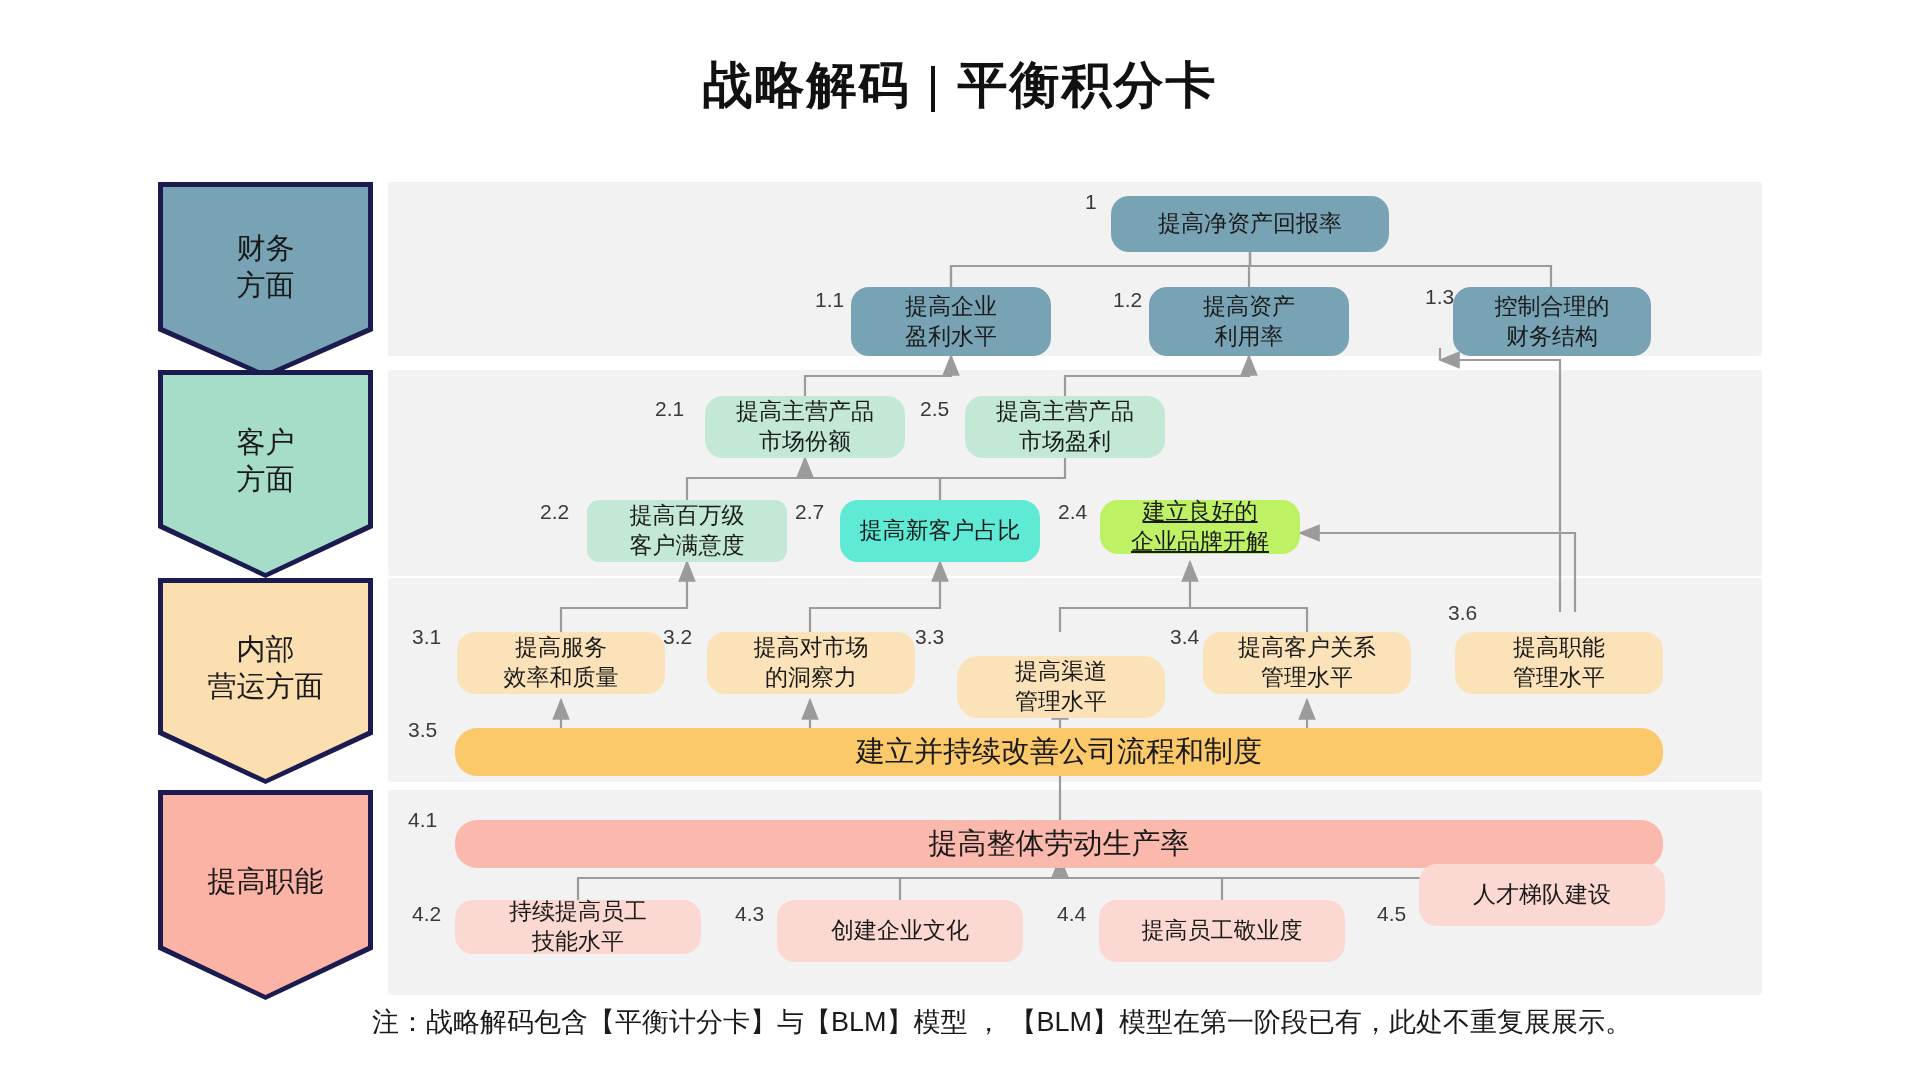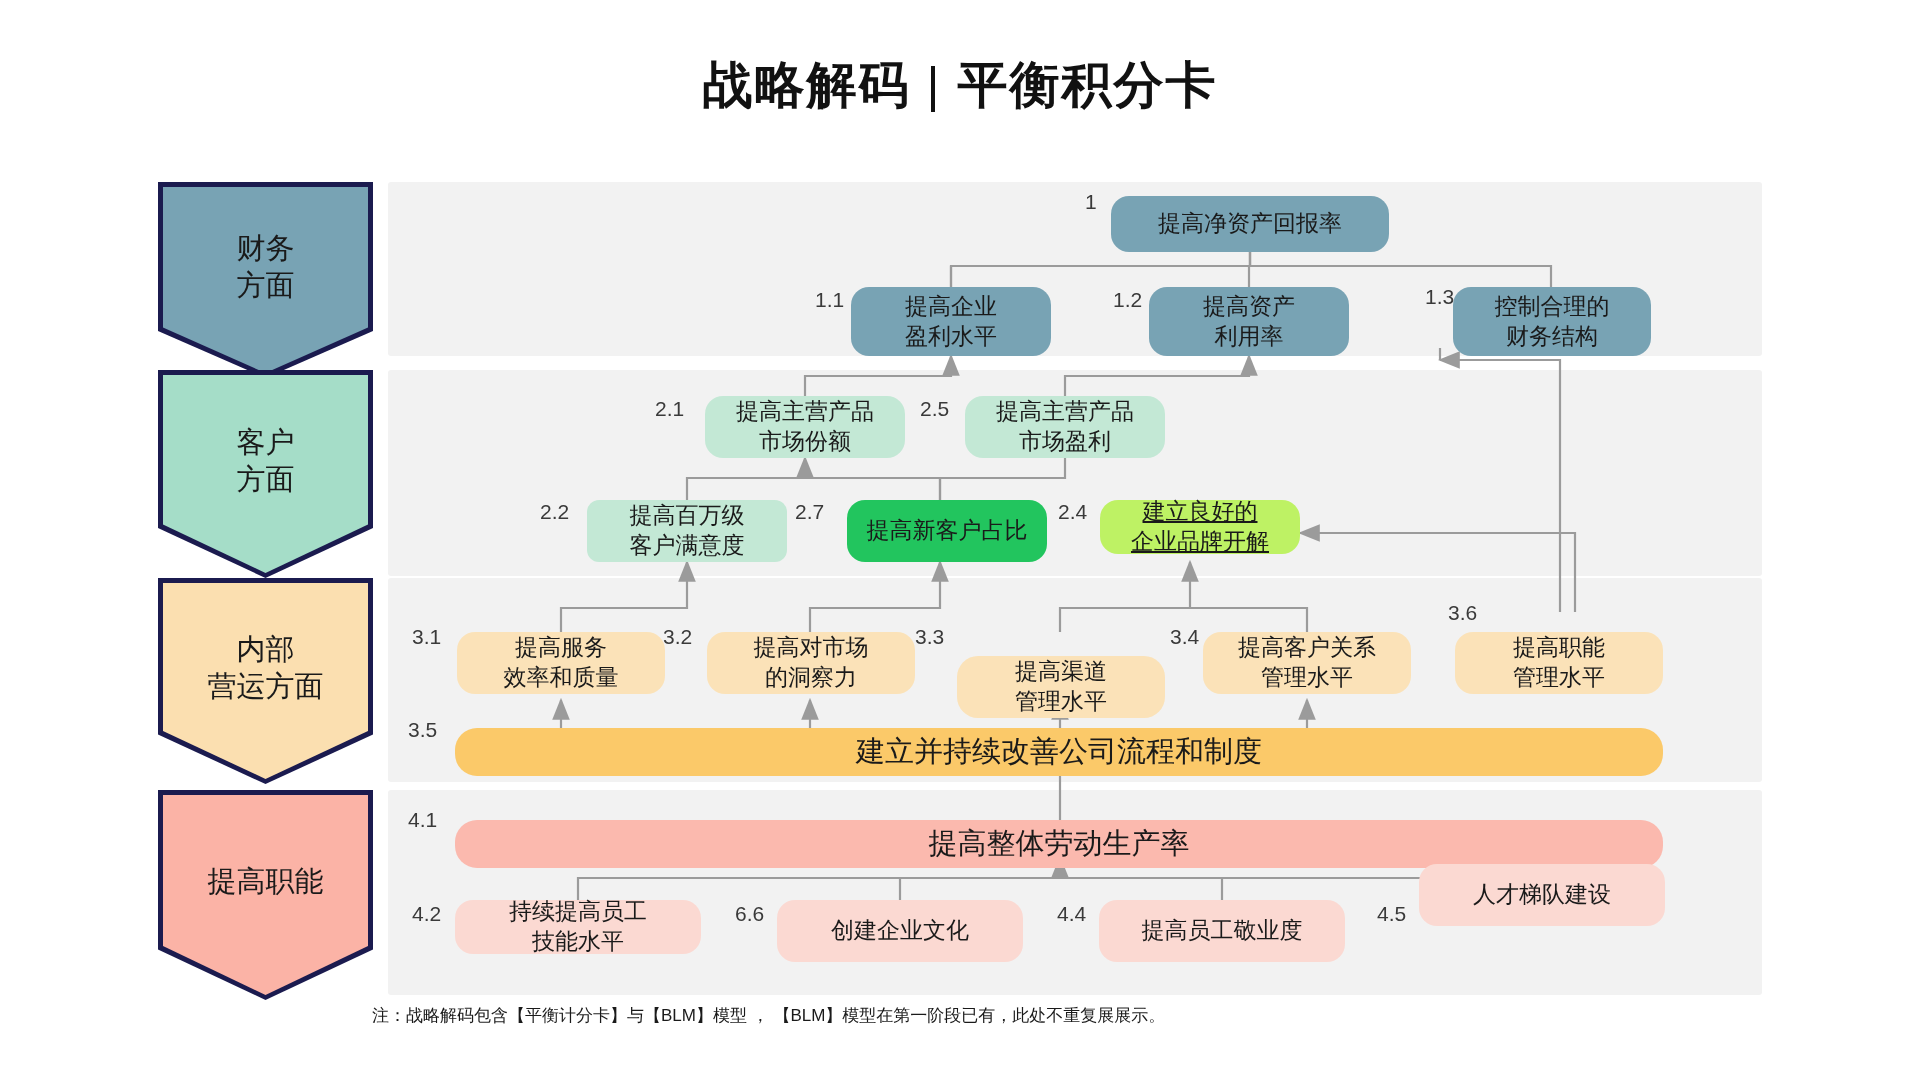--- a/index.html
+++ b/index.html
@@ -71,21 +71,21 @@
     font-size: 21px; color: #3a3a3a; z-index: 4;
     white-space: nowrap;
   }
 
   
   #links { position: absolute; left:0; top:0; width:1920px; height:1080px; z-index:2; }
 
   
   .note {
     position: absolute; left: 372px; top: 1004px;
-    font-size: 17px; color: #1a1a1a; white-space: nowrap;
+    font-size: 27px; color: #1a1a1a; white-space: nowrap;
   }
 </style>
 </head>
 <body>
 
 <div id="stage">
 
   <div class="title">
     <span>战略解码</span><span class="sep">|</span><span>平衡积分卡</span>
   </div>
@@ -207,21 +207,21 @@
 市场份额</div>
   <div class="node customer" style="left: 965px; top: 396px; width: 200px; height: 62px; background: rgb(195, 232, 213);">提高主营产品
 市场盈利</div>
 
   <div class="idx" style="left:540px; top:500px;">2.2</div>
   <div class="idx" style="left:795px; top:500px;">2.7</div>
   <div class="idx" style="left:1058px; top:500px;">2.4</div>
 
   <div class="node customer" style="left: 587px; top: 500px; width: 200px; height: 62px; background: rgb(195, 232, 213); border-radius: 12px;">提高百万级
 客户满意度</div>
-  <div class="node customer" style="left: 840px; top: 500px; width: 200px; height: 62px; background: #22c55e; margin-left: 7px;">提高新客户占比</div>
+  <div class="node customer" style="left: 840px; top: 500px; width: 200px; height: 62px; background: #5eead4;">提高新客户占比</div>
   <div class="node customer" style="left: 1100px; top: 500px; width: 200px; height: 54px; background: #bef264; text-decoration: underline;">建立良好的
 企业品牌开解</div>
 
   <div class="idx" style="left:412px; top:625px;">3.1</div>
   <div class="idx" style="left:663px; top:625px;">3.2</div>
   <div class="idx" style="left:915px; top:625px;">3.3</div>
   <div class="idx" style="left:1170px; top:625px;">3.4</div>
   <div class="idx" style="left:1448px; top:601px;">3.6</div>
 
   <div class="node internal" style="left: 457px; top: 632px; width: 208px; height: 62px; background: rgb(251, 226, 184);">提高服务
@@ -235,21 +235,21 @@
   <div class="node internal" style="left: 1455px; top: 632px; width: 208px; height: 62px; background: rgb(251, 226, 184);">提高职能
 管理水平</div>
 
   <div class="idx" style="left:408px; top:718px;">3.5</div>
   <div class="node internal-bar wide" style="left: 455px; top: 728px; width: 1208px; height: 48px; background: rgb(251, 201, 105);">建立并持续改善公司流程和制度</div>
 
   <div class="idx" style="left:408px; top:808px;">4.1</div>
   <div class="node work-bar wide" style="left: 455px; top: 820px; width: 1208px; height: 48px; background: rgb(251, 185, 174);">提高整体劳动生产率</div>
 
   <div class="idx" style="left:412px; top:902px;">4.2</div>
-  <div class="idx" style="left:735px; top:902px;">6.6</div>
+  <div class="idx" style="left:735px; top:902px;">4.3</div>
   <div class="idx" style="left:1057px; top:902px;">4.4</div>
   <div class="idx" style="left:1377px; top:902px;">4.5</div>
 
   <div class="node work" style="left: 455px; top: 900px; width: 246px; height: 54px; background: rgb(251, 217, 210);">持续提高员工
 技能水平</div>
   <div class="node work" style="left: 777px; top: 900px; width: 246px; height: 62px; background: rgb(251, 217, 210);">创建企业文化</div>
   <div class="node work" style="left: 1099px; top: 900px; width: 246px; height: 62px; background: rgb(251, 217, 210);">提高员工敬业度</div>
   <div class="node work" style="left: 1419px; top: 864px; width: 246px; height: 62px; background: rgb(251, 217, 210);">人才梯队建设</div>
 
   <div class="note">注：战略解码包含【平衡计分卡】与【BLM】模型 ， 【BLM】模型在第一阶段已有，此处不重复展展示。</div>

